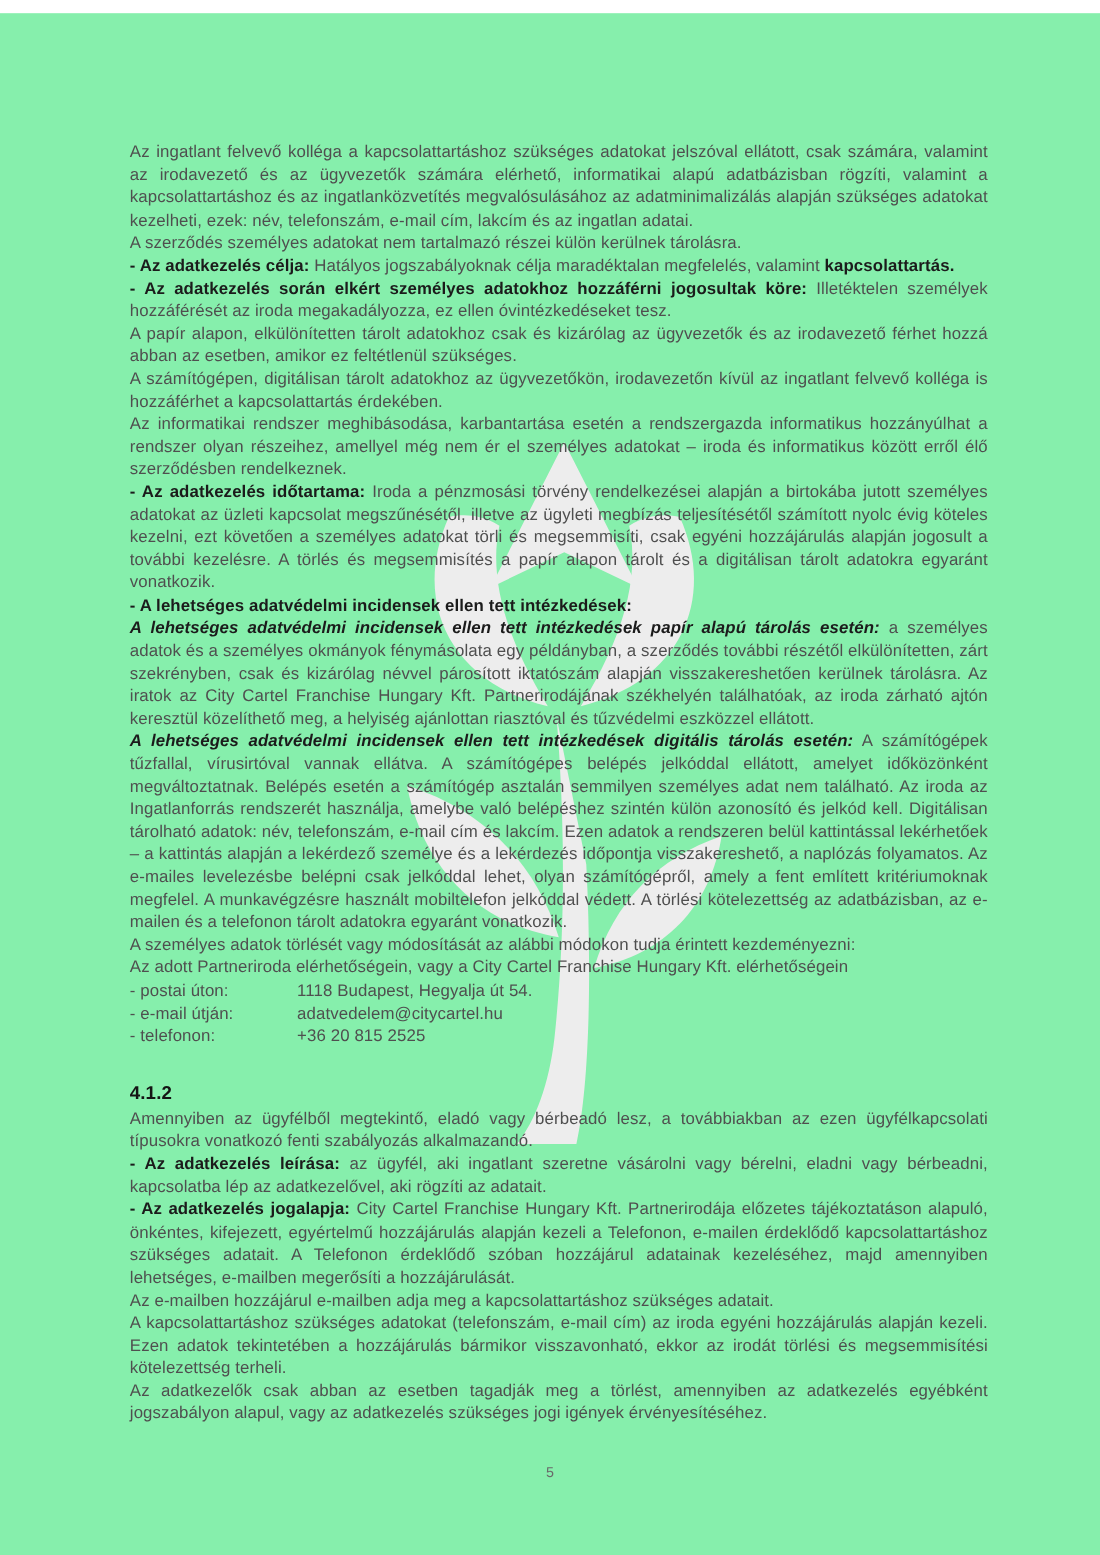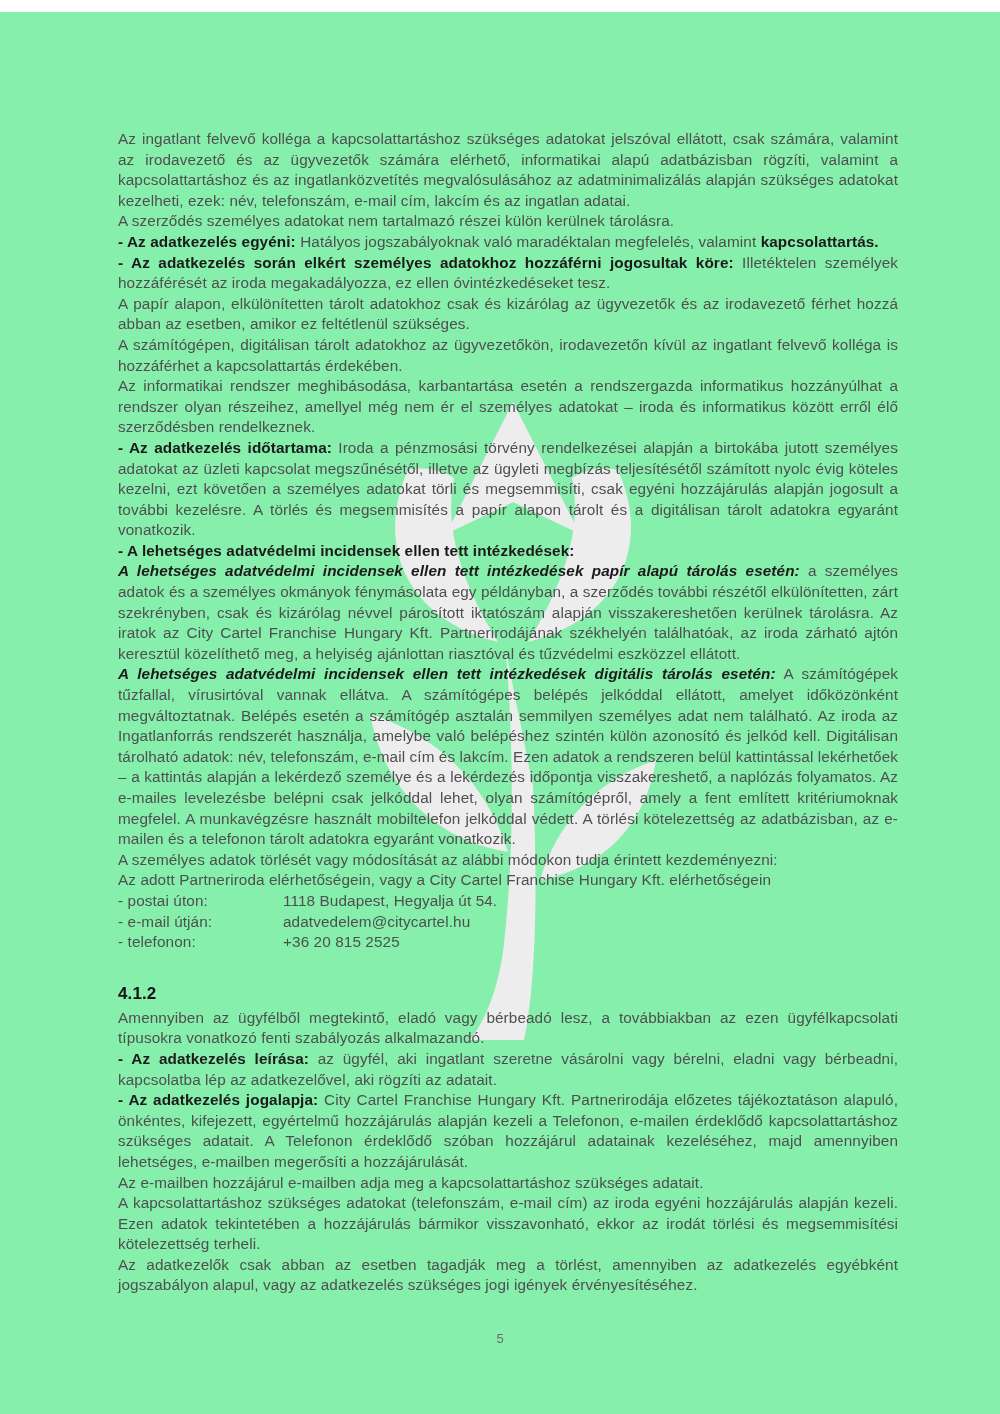--- a/index.html
+++ b/index.html
@@ -44,21 +44,20 @@
     font-weight: bold;
     color: #1b1b1b;
   }
   .bi {
     font-weight: bold;
     font-style: italic;
     color: #1b1b1b;
   }
   .contact-row {
     display: flex;
-    gap: 13px;
   }
   .contact-label {
     width: 152px;
     flex: 0 0 152px;
   }
   .contact-value {
     flex: 1;
   }
   .section-heading {
     display: flex;
@@ -96,21 +95,21 @@
       <path d="M398 376 C340 396 300 436 282 496 C346 484 388 440 398 376 Z"></path>
     </g>
   </svg>
 
   <div class="content">
 
     <p class="para">Az ingatlant felvevő kolléga a kapcsolattartáshoz szükséges adatokat jelszóval ellátott, csak számára, valamint az irodavezető és az ügyvezetők számára elérhető, informatikai alapú adatbázisban rögzíti, valamint a kapcsolattartáshoz és az ingatlanközvetítés megvalósulásához az adatminimalizálás alapján szükséges adatokat kezelheti, ezek: név, telefonszám, e-mail cím, lakcím és az ingatlan adatai.</p>
 
     <p class="para">A szerződés személyes adatokat nem tartalmazó részei külön kerülnek tárolásra.</p>
 
-    <p class="para"><strong>- Az adatkezelés egyéni:</strong><span> Hatályos jogszabályoknak való maradéktalan megfelelés, valamint </span><strong>kapcsolattartás.</strong></p>
+    <p class="para"><strong>- Az adatkezelés célja:</strong><span> Hatályos jogszabályoknak célja maradéktalan megfelelés, valamint </span><strong>kapcsolattartás.</strong></p>
 
     <p class="para"><strong>- Az adatkezelés során elkért személyes adatokhoz hozzáférni jogosultak köre:</strong><span> Illetéktelen személyek hozzáférését az iroda megakadályozza, ez ellen óvintézkedéseket tesz.</span></p>
 
     <p class="para">A papír alapon, elkülönítetten tárolt adatokhoz csak és kizárólag az ügyvezetők és az irodavezető férhet hozzá abban az esetben, amikor ez feltétlenül szükséges.</p>
 
     <p class="para">A számítógépen, digitálisan tárolt adatokhoz az ügyvezetőkön, irodavezetőn kívül az ingatlant felvevő kolléga is hozzáférhet a kapcsolattartás érdekében.</p>
 
     <p class="para">Az informatikai rendszer meghibásodása, karbantartása esetén a rendszergazda informatikus hozzányúlhat a rendszer olyan részeihez, amellyel még nem ér el személyes adatokat – iroda és informatikus között erről élő szerződésben rendelkeznek.</p>
 
     <p class="para"><strong>- Az adatkezelés időtartama:</strong><span> Iroda a pénzmosási törvény rendelkezései alapján a birtokába jutott személyes adatokat az üzleti kapcsolat megszűnésétől, illetve az ügyleti megbízás teljesítésétől számított nyolc évig köteles kezelni, ezt követően a személyes adatokat törli és megsemmisíti, csak egyéni hozzájárulás alapján jogosult a további kezelésre. A törlés és megsemmisítés a papír alapon tárolt és a digitálisan tárolt adatokra egyaránt vonatkozik.</span></p>

